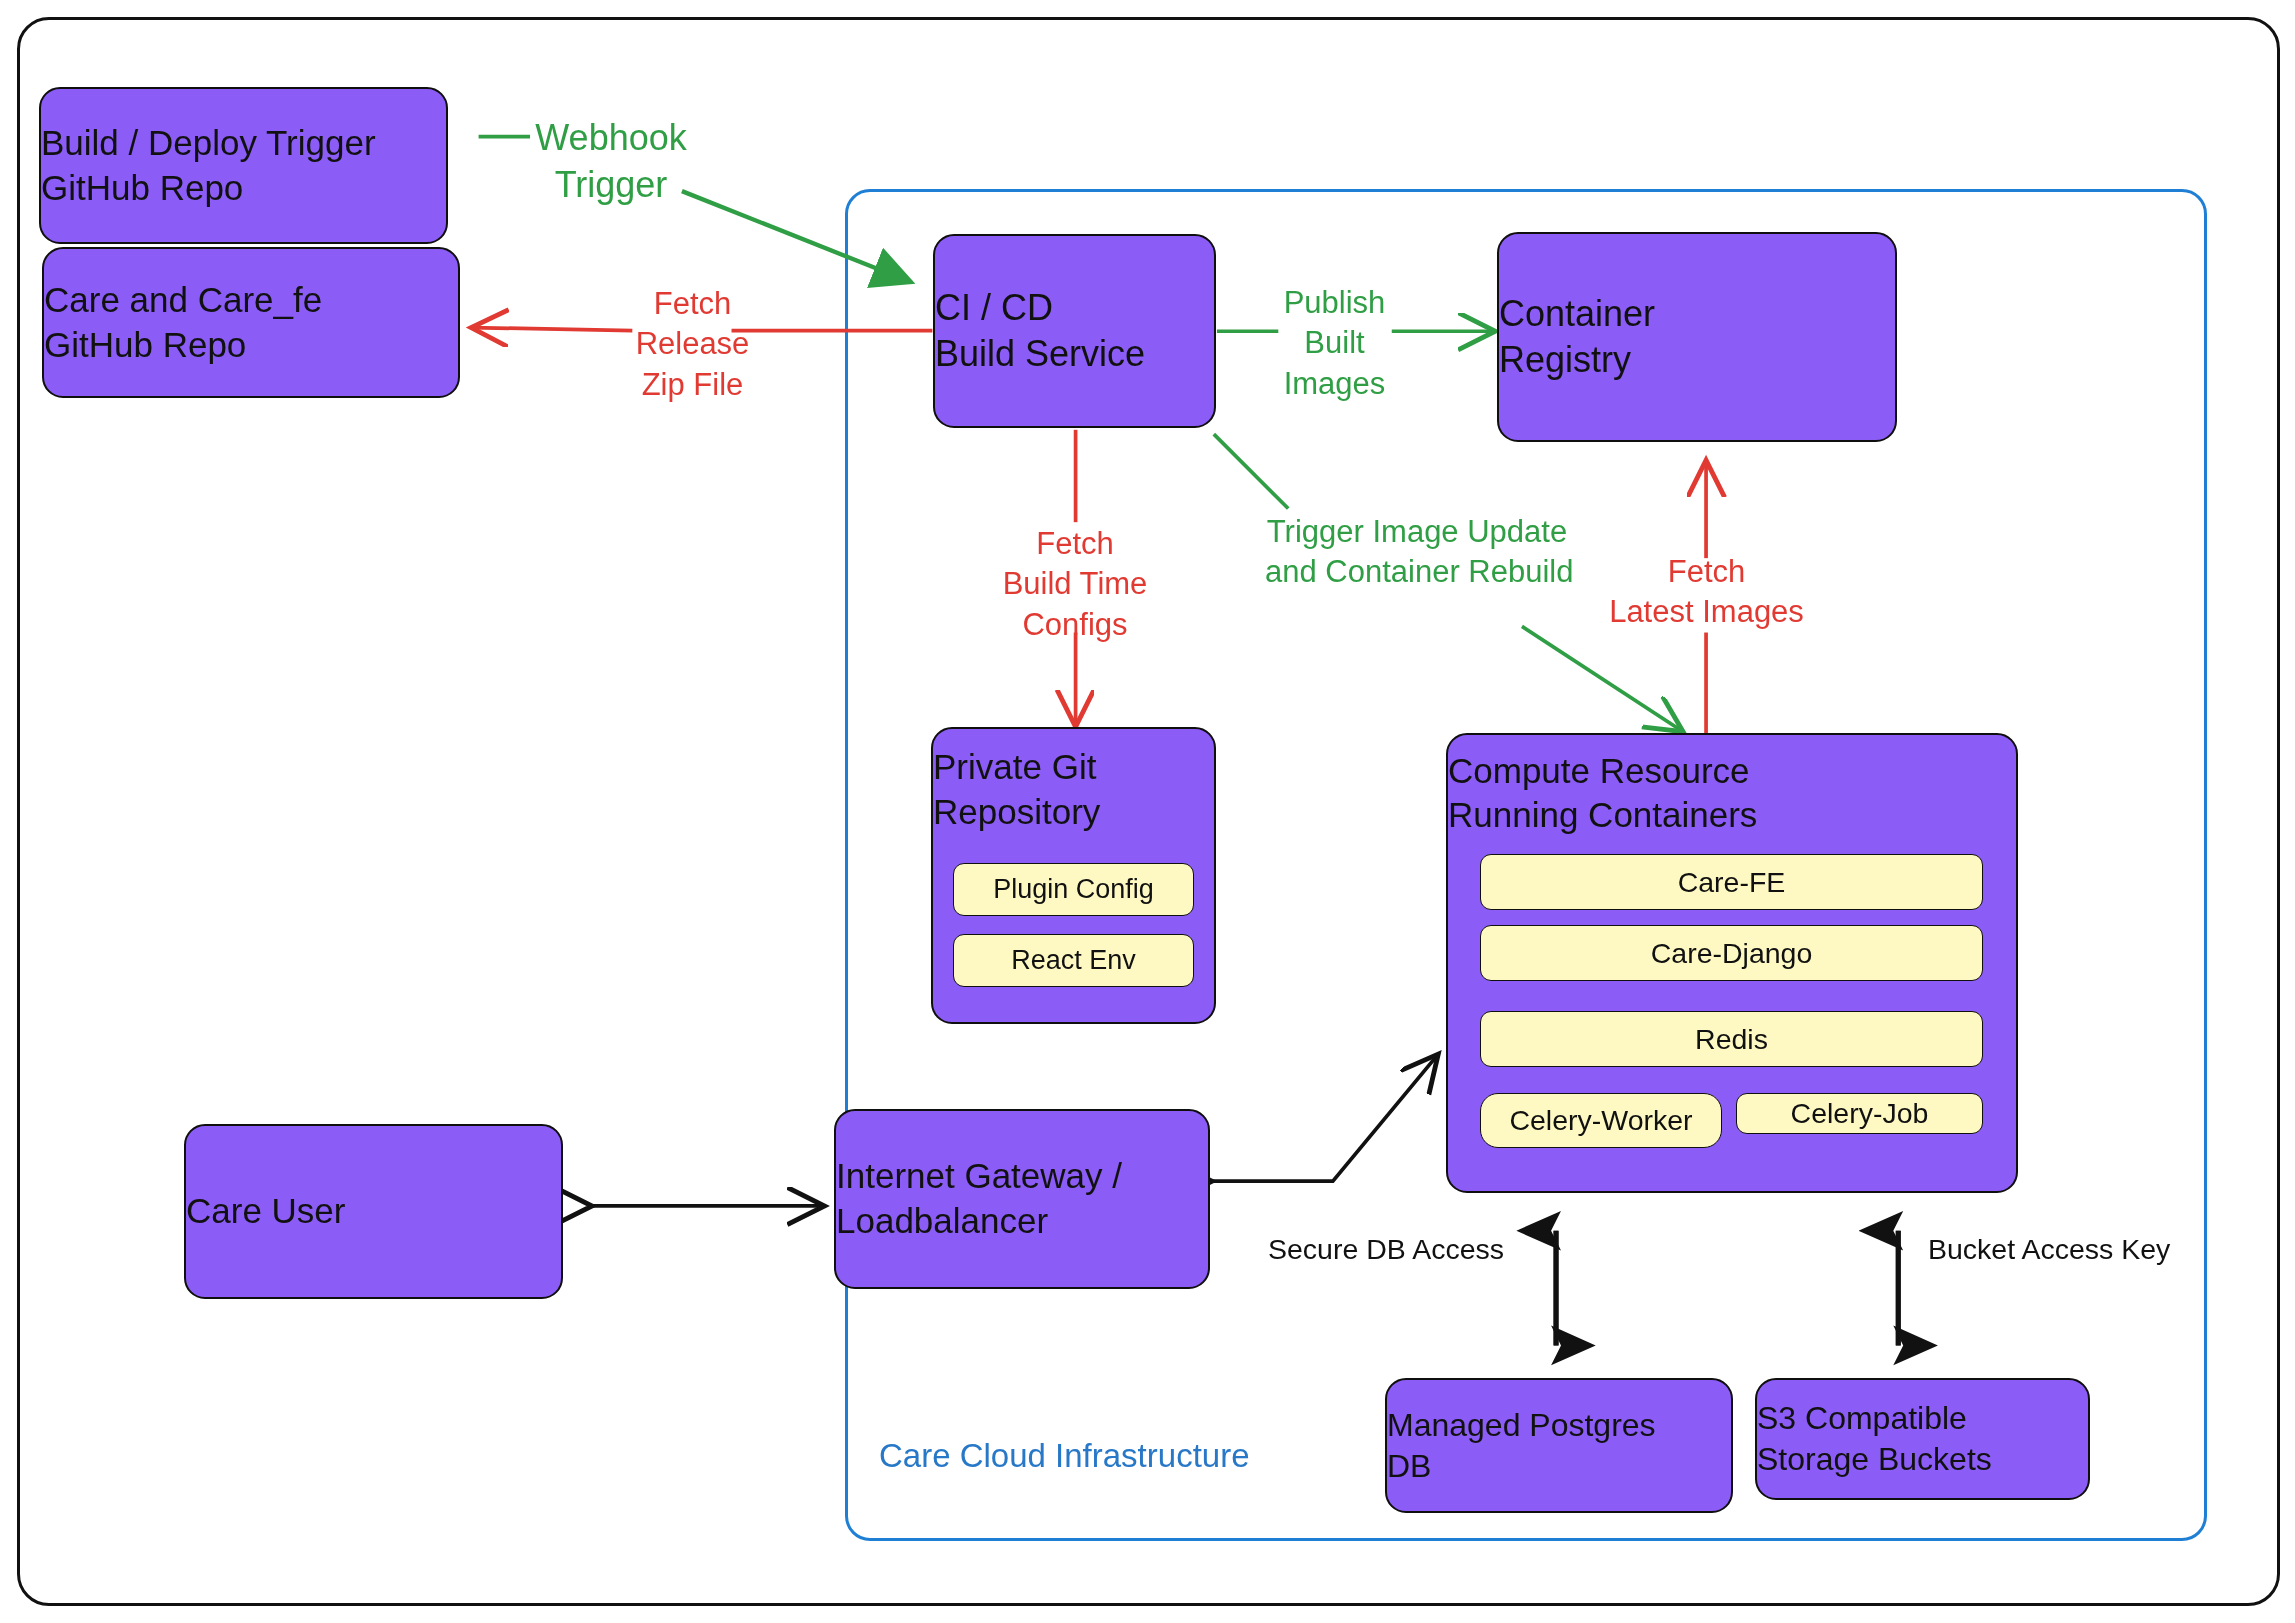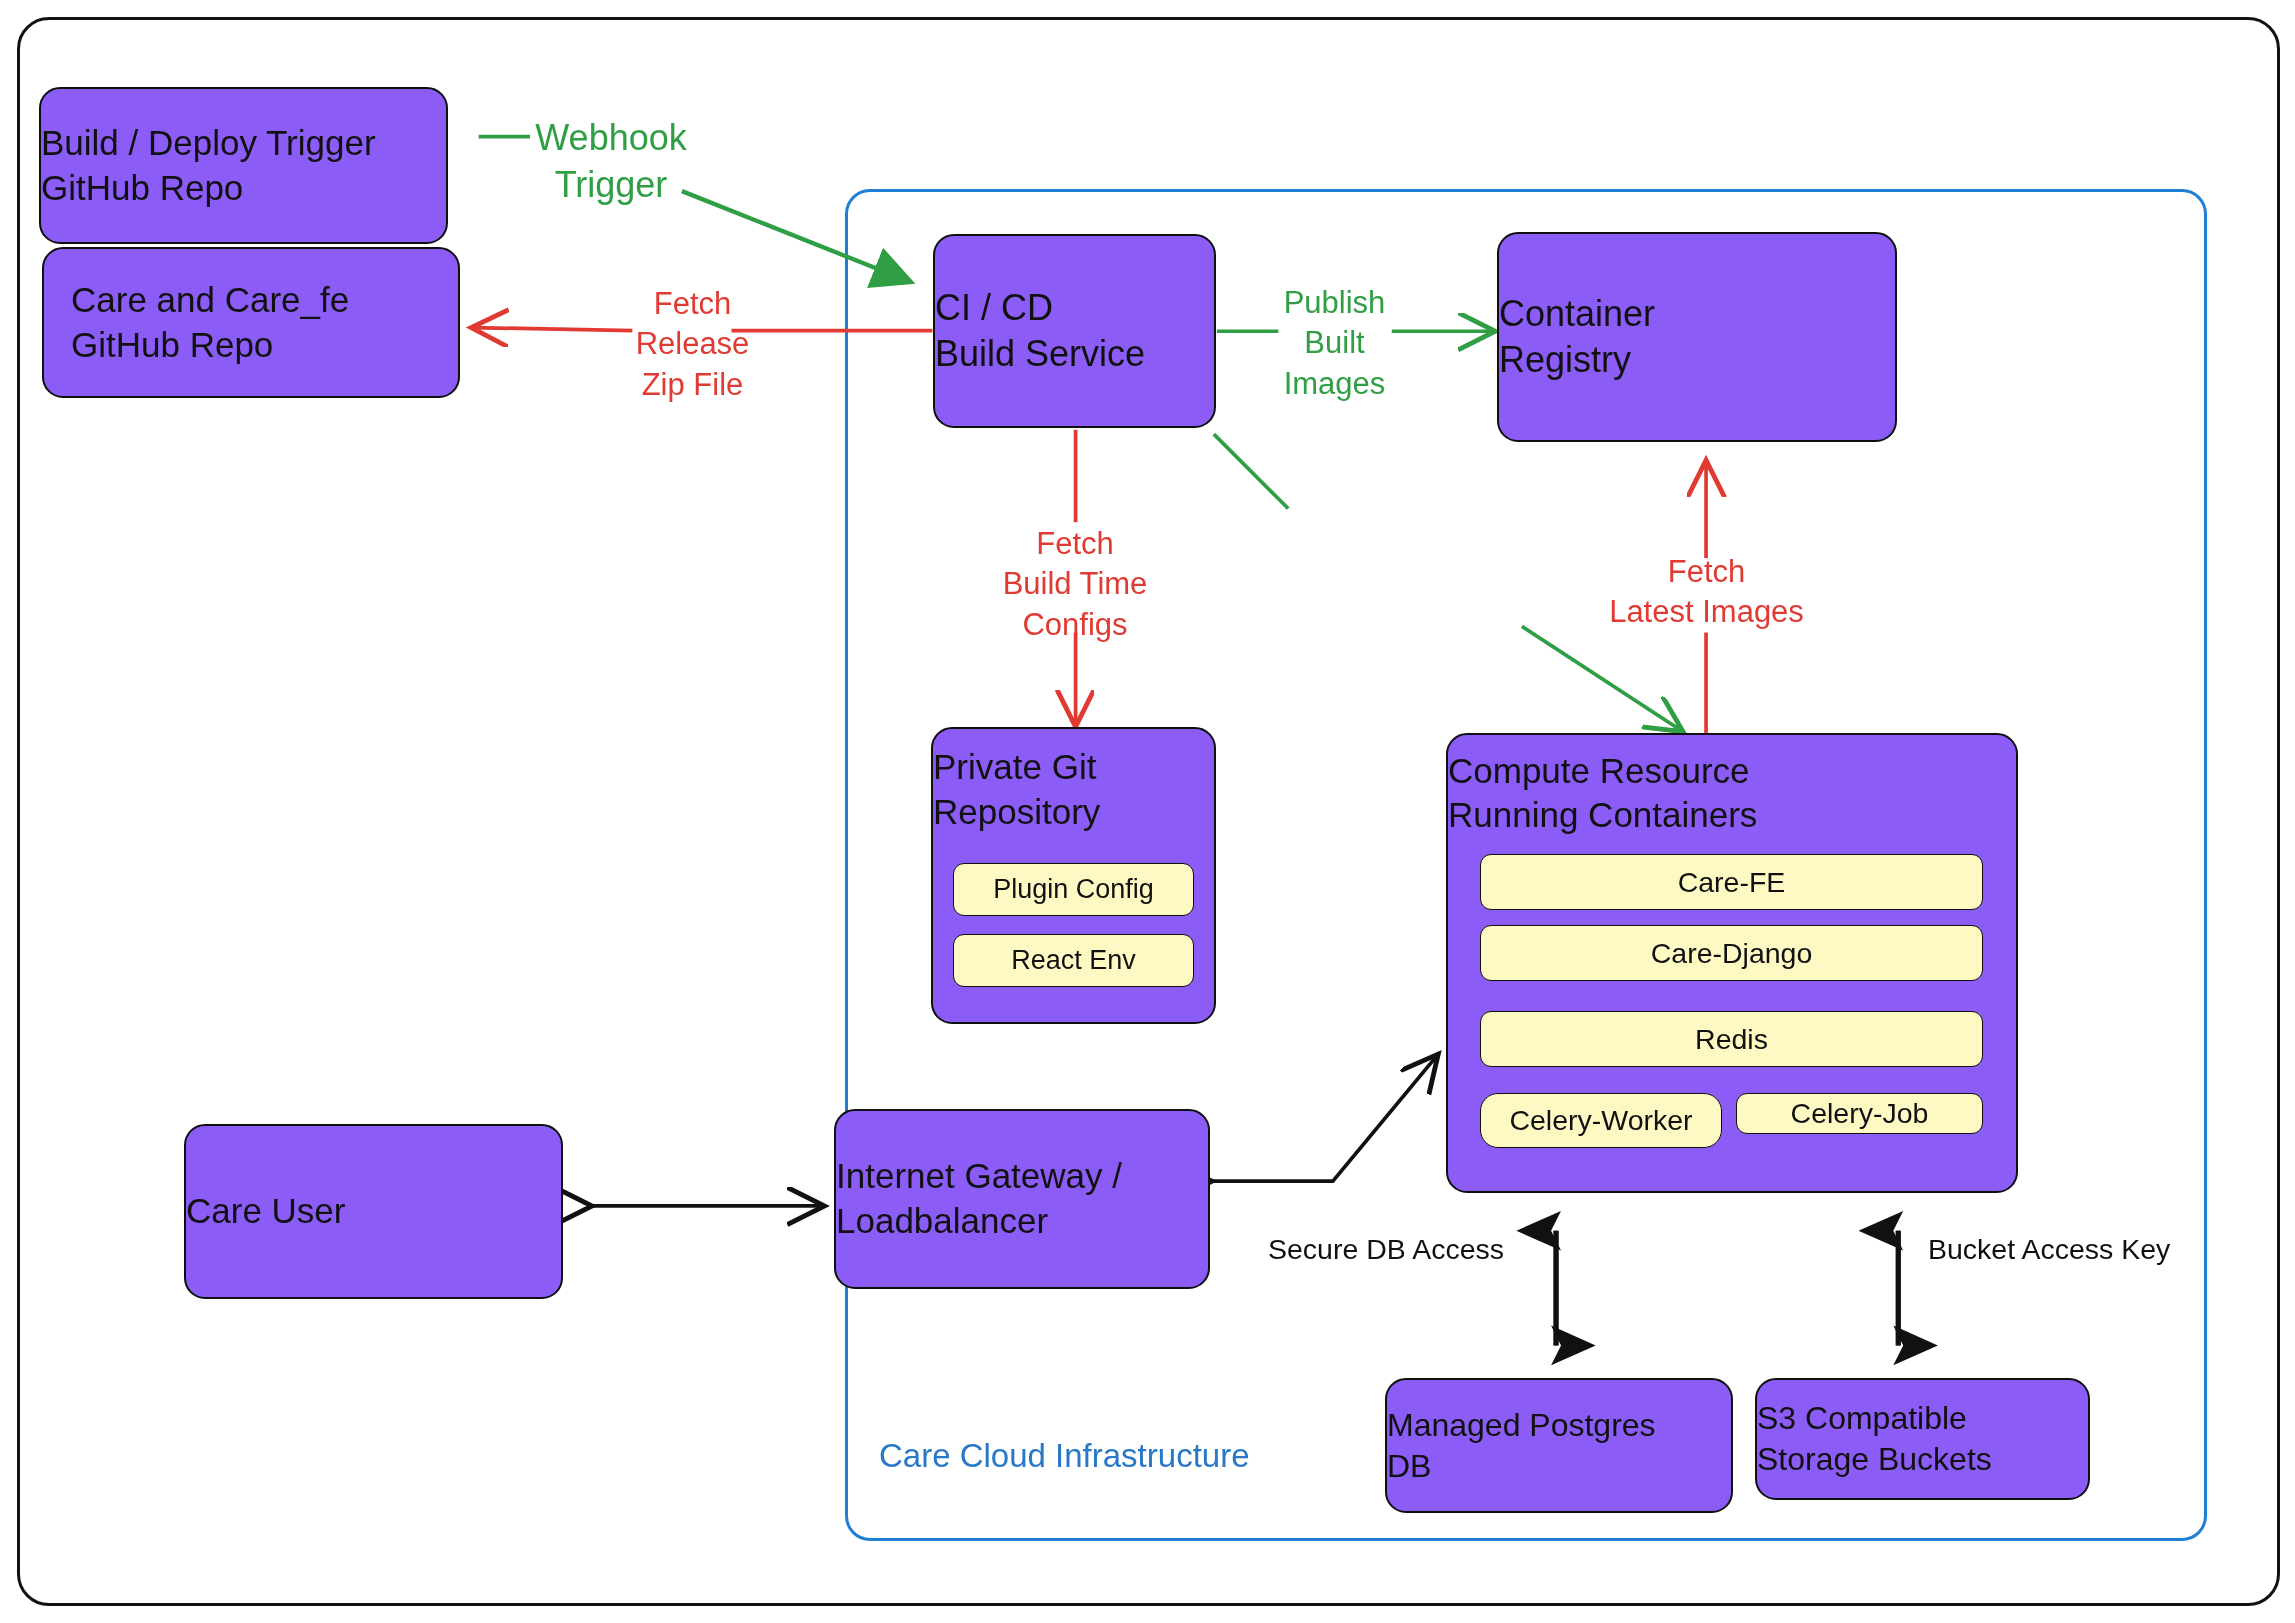--- a/index.html
+++ b/index.html
@@ -156,21 +156,21 @@
       <line x1="3062" y1="2170" x2="3062" y2="1985" stroke="#111111" stroke-width="8" marker-end="url(#arrBlackSolidUp)"></line>
       <line x1="3062" y1="1985" x2="3062" y2="2170" stroke="#111111" stroke-width="8" marker-end="url(#arrBlackSolidUp)"></line>
     </g>
   </svg>
 
   <div class="node t56" style="left:39px;top:87px;width:409px;height:157px;">
     <span class="ln">Build / Deploy Trigger</span>
     <span class="ln">GitHub Repo</span>
   </div>
 
-  <div class="node t56" style="left:42px;top:247px;width:418px;height:151px;padding-left:27px;">
+  <div class="node t56" style="left:42px;top:247px;width:418px;height:151px;">
     <span class="ln">Care and Care_fe</span>
     <span class="ln">GitHub Repo</span>
   </div>
 
   <div class="node t58" style="left:933px;top:234px;width:283px;height:194px;">
     <span class="ln">CI / CD</span>
     <span class="ln">Build Service</span>
   </div>
 
   <div class="node t58" style="left:1497px;top:232px;width:400px;height:210px;">
@@ -244,20 +244,24 @@
     <div class="ln">Built</div>
     <div class="ln">Images</div>
   </div>
 
   <div class="edge-label red t50" style="left:993px;top:524px;width:164px;">
     <div class="ln">Fetch</div>
     <div class="ln">Build Time</div>
     <div class="ln">Configs</div>
   </div>
 
+  <div class="edge-label green t50" style="left:1265px;top:512px;width:304px;">
+    <div class="ln">Trigger Image Update</div>
+    <div class="ln">and Container Rebuild</div>
+  </div>
 
   <div class="edge-label red t50" style="left:1601px;top:552px;width:211px;">
     <div class="ln">Fetch</div>
     <div class="ln">Latest Images</div>
   </div>
 
   <div class="edge-label black t46" style="left:1256px;top:1231px;width:248px;text-align:right;">
     <div class="ln">Secure DB Access</div>
   </div>
 

